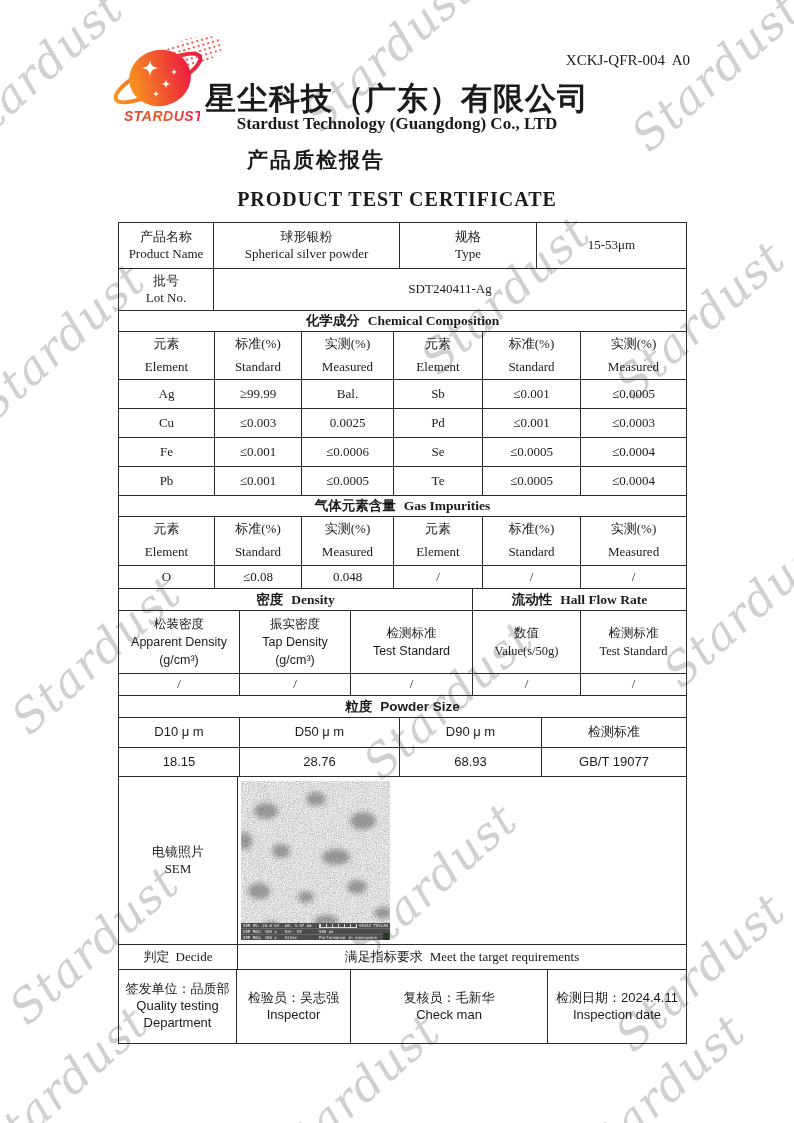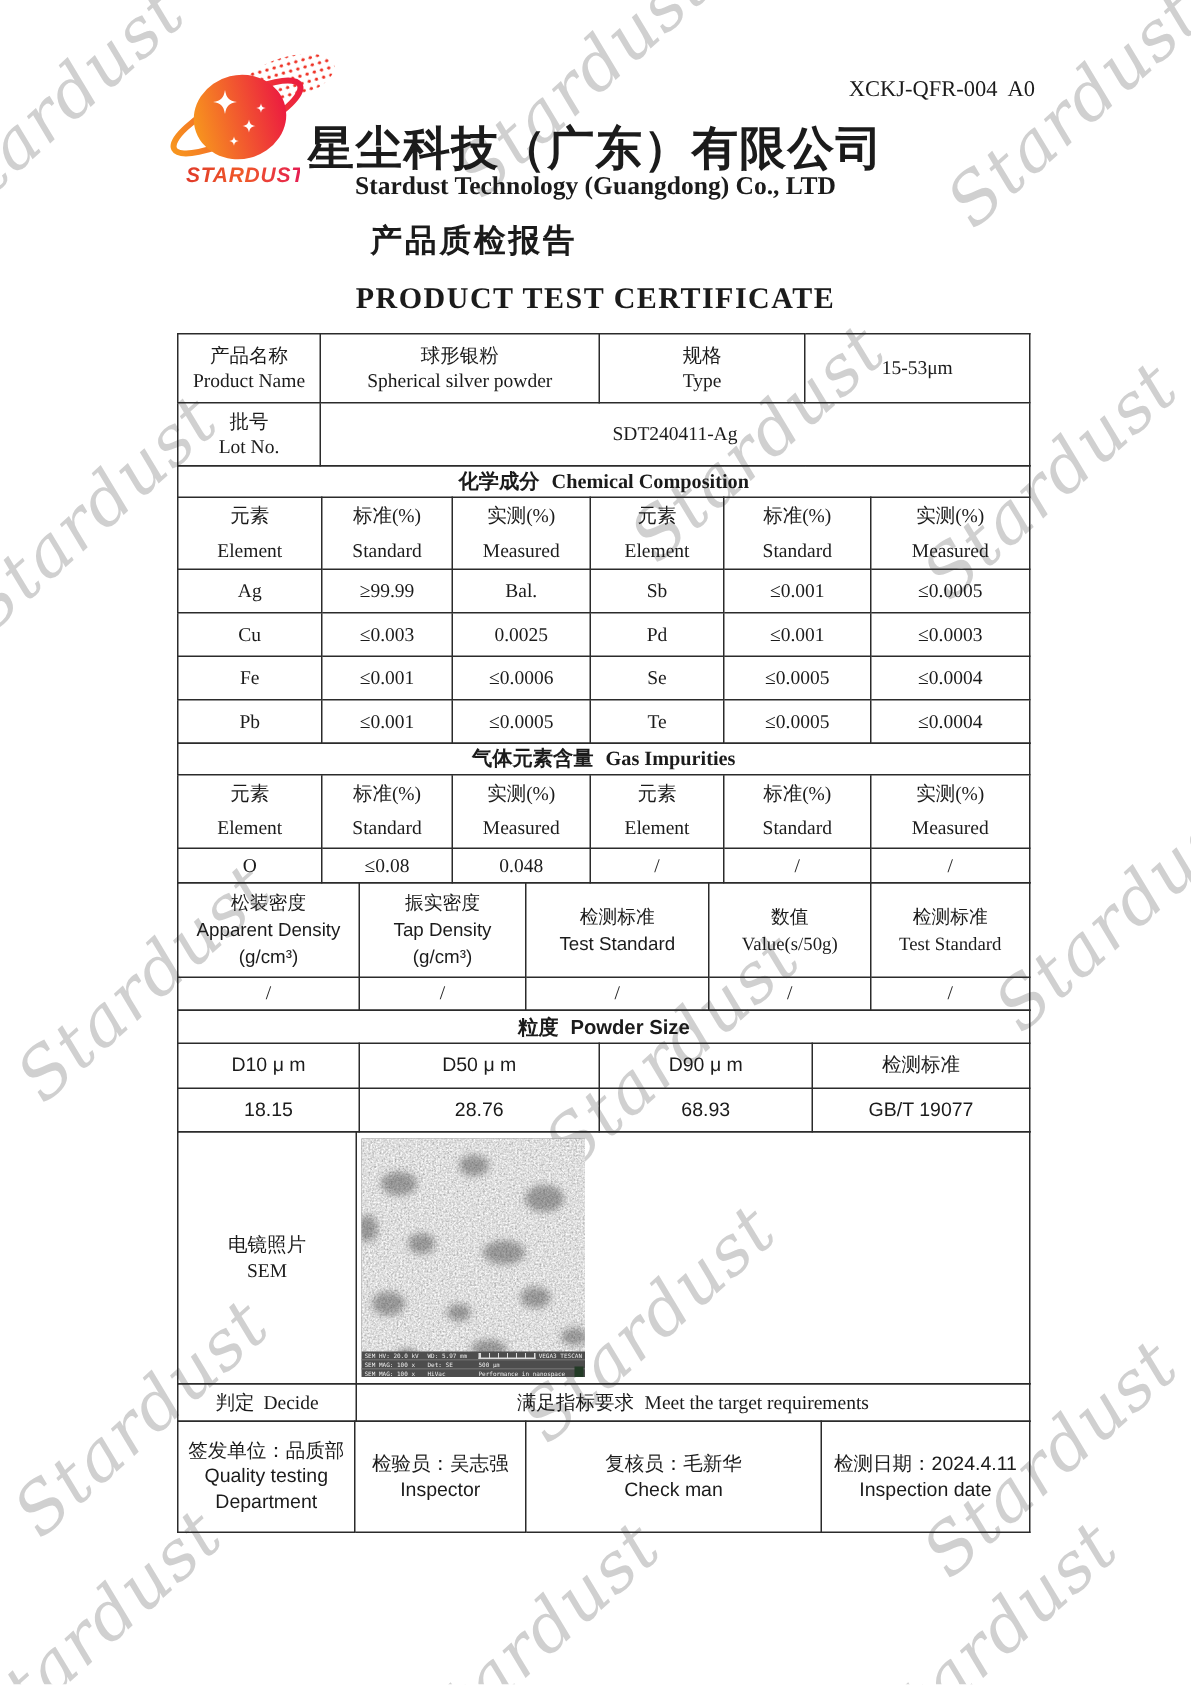--- a/index.html
+++ b/index.html
@@ -289,20 +289,28 @@
 
       <table class="tbl">
         <colgroup>
             <col style="width:121px">
             <col style="width:111px">
             <col style="width:122px">
             <col style="width:108px">
             <col style="width:106px">
           </colgroup>
         <tbody>
+            <tr class="sec" style="height:22px">
+          <td colspan="3">
+            <span class="cn">密度</span><span>Density</span>
+          </td>
+          <td colspan="2">
+            <span class="cn">流动性</span><span>Hall Flow Rate</span>
+          </td>
+        </tr>
         <tr class="hdr3" style="height:63px">
           <td class="sans">
             <div>松装密度</div>
                 <div>Apparent Density</div>
                 <div>(g/cm³)</div>
           </td>
           <td class="sans">
             <div>振实密度</div>
                 <div>Tap Density</div>
                 <div>(g/cm³)</div>

